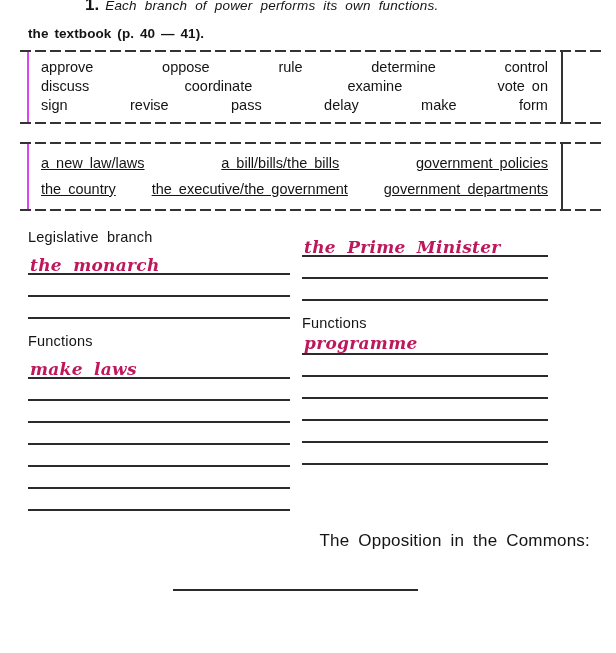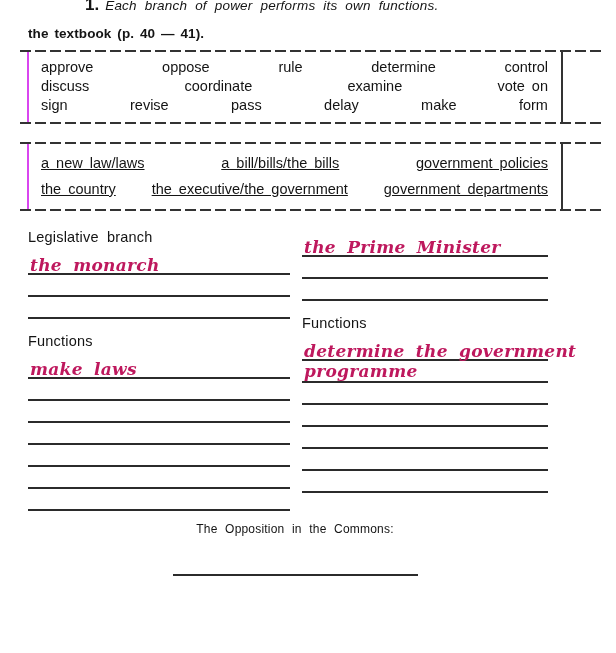--- a/index.html
+++ b/index.html
@@ -105,23 +105,23 @@
     margin-bottom: -1px;
     color: #be185d;
     word-spacing: 5px;
     letter-spacing: 0.3px;
     white-space: nowrap;
   }
 
   
   .footer { width: 590px; }
   .footer-label {
-    margin-top: 11px;
-    text-align: center;
-    font-size: 12px;
+    margin-top: 20px;
+    text-align: right;
+    font-size: 17px;
     word-spacing: 4px;
     letter-spacing: 0.2px;
   }
   .footer-line {
     width: 245px;
     height: 38px;
     margin: 0 auto;
     border-bottom: 2px solid #2b2b2b;
   }
 </style>
@@ -204,23 +204,20 @@
   </div>
 
   <div class="col-right">
     <div class="ans-line entry">
       <span class="hand">the Prime Minister</span>
     </div>
     <div class="ans-line"></div>
     <div class="ans-line"></div>
 
     <div class="col-heading func">Functions</div>
-    <div class="ans-line entry">
-      <span class="hand">determine the government</span>
-    </div>
     <div class="ans-line entry2">
       <span class="hand">programme</span>
     </div>
     <div class="ans-line"></div>
     <div class="ans-line"></div>
     <div class="ans-line"></div>
     <div class="ans-line"></div>
     <div class="ans-line"></div>
   </div>
 

